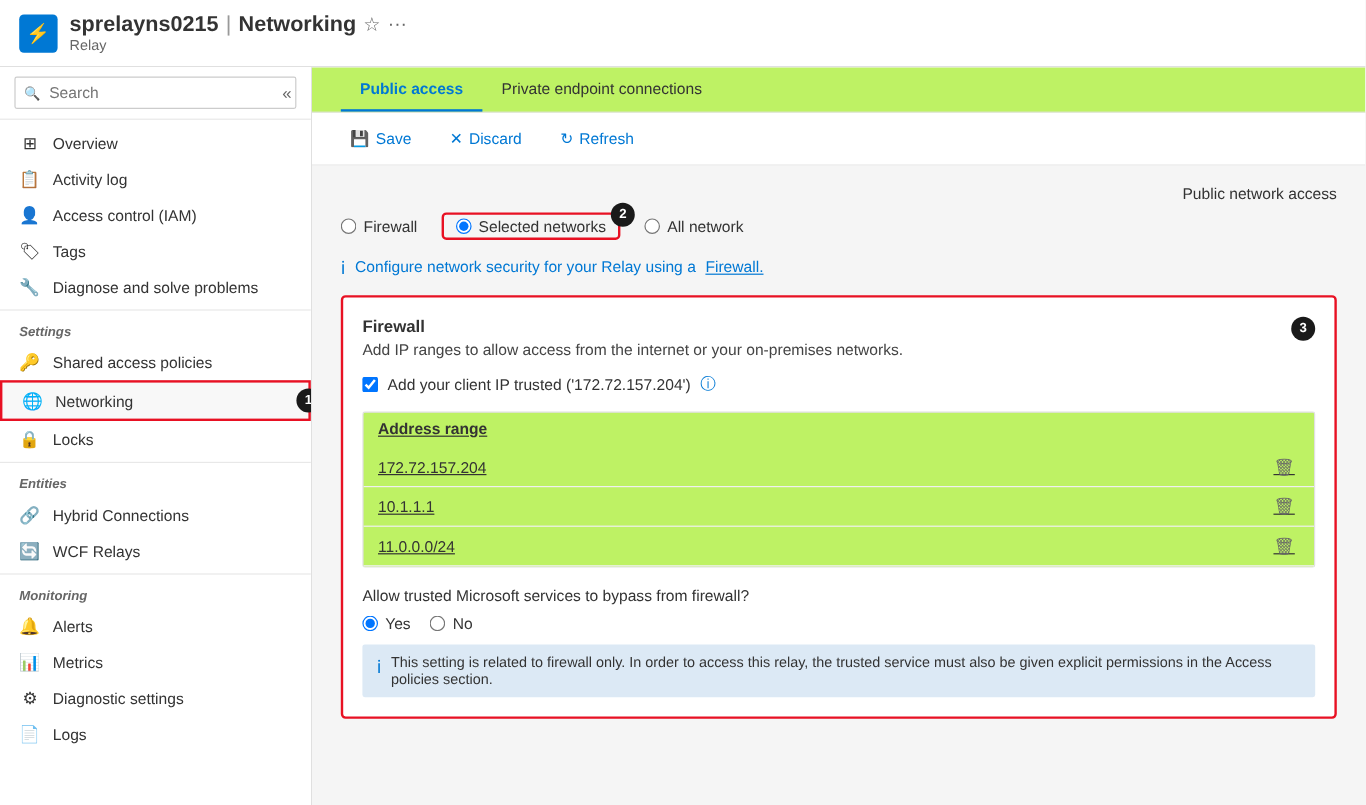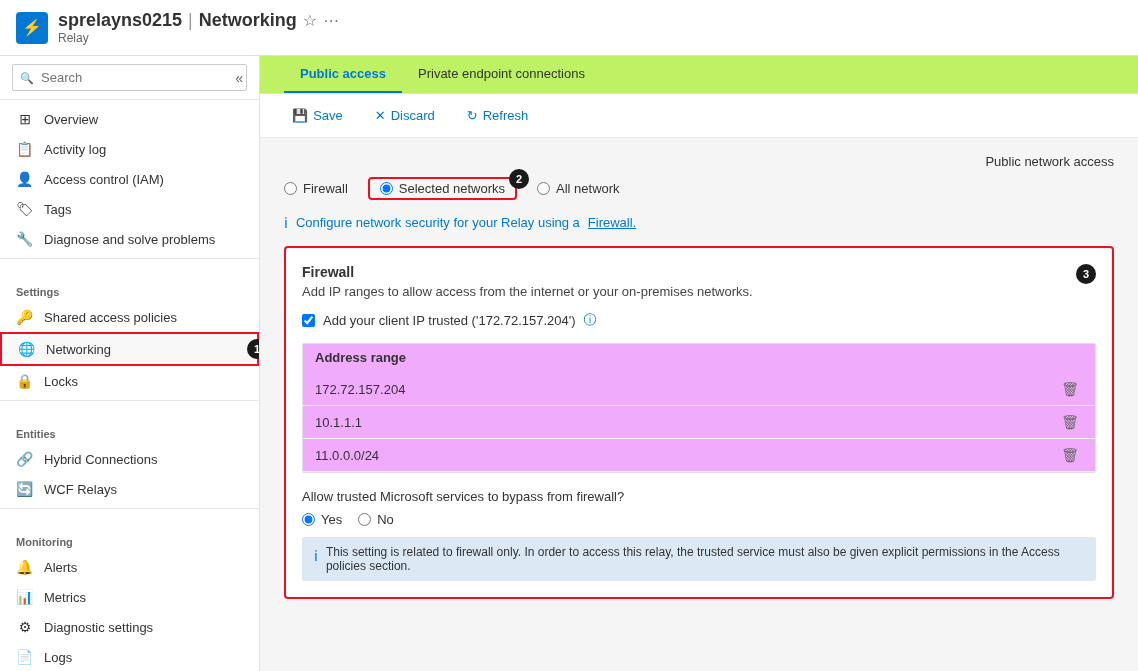--- a/index.html
+++ b/index.html
@@ -14,21 +14,21 @@
 
     
     .sidebar { width: 260px; background: #fff; border-right: 1px solid #e0e0e0; display: flex; flex-direction: column; overflow-y: auto; }
     .search-wrap { position: relative; }
     .search-wrap::before { content: '🔍'; position: absolute; left: 8px; top: 50%; transform: translateY(-50%); font-size: 11px; color: #666; }
 
     .sidebar-nav { padding: 4px 0; }
     .nav-item { display: flex; align-items: center; gap: 10px; padding: 7px 16px; cursor: pointer; color: #333; font-size: 13px; }
     .nav-item .icon { font-size: 14px; width: 18px; text-align: center; }
 
-    .sidebar-section-label { padding: 27px 16px 4px; font-size: 11px; font-weight: 600; color: #666; text-transform: none; letter-spacing: 0; border-top: 1px solid #e8e8e8; margin-top: 4px; }
+    .sidebar-section-label { padding: 12px 16px 4px; font-size: 11px; font-weight: 600; color: #666; text-transform: none; letter-spacing: 0; border-top: 1px solid #e8e8e8; margin-top: 4px; font-style: italic; }
 
     
     .main { flex: 1; overflow-y: auto; background: #f5f5f5; padding: 0; }
     .tabs { display: flex; gap: 0; }
     .tab { padding: 10px 16px; cursor: pointer; font-size: 13px; color: #333; border-bottom: 2px solid transparent; }
     .tab.active { color: #0078d4; border-bottom: 2px solid #0078d4; font-weight: 600; }
     .toolbar { display: flex; align-items: center; gap: 16px; padding: 10px 24px; background: #fff; border-bottom: 1px solid #e8e8e8; }
     .toolbar-btn { display: flex; align-items: center; gap: 5px; background: none; border: none; cursor: pointer; font-size: 13px; color: #0078d4; padding: 4px 8px; }
 
     
@@ -216,21 +216,21 @@
         <span style="position:absolute;right:16px;top:16px;width:20px;height:20px;background:#1a1a1a;color:white;border-radius:50%;display:flex;align-items:center;justify-content:center;font-size:11px;font-weight:700;">3</span>
         <div class="firewall-title">Firewall</div>
         <div class="firewall-desc">Add IP ranges to allow access from the internet or your on-premises networks.</div>
 
         <div class="checkbox-row">
           <input type="checkbox" checked="" style="cursor: pointer;">
           <span>Add your client IP trusted ('172.72.157.204')</span>
           <span style="color:#0078d4;cursor:pointer;font-size:13px;">ⓘ</span>
         </div>
 
-        <div style="background:#f0abfc;border:1px solid #e0e0e0;border-radius:2px;">
+        <div style="background:#bef264;border:1px solid #e0e0e0;border-radius:2px;text-decoration:underline;">
           <div class="address-range-header">Address range</div>
 
           <div class="address-row">
             <span class="address-value">172.72.157.204</span>
             <button class="delete-btn">🗑</button>
           </div>
           <div class="address-row">
             <span class="address-value">10.1.1.1</span>
             <button class="delete-btn">🗑</button>
           </div>

